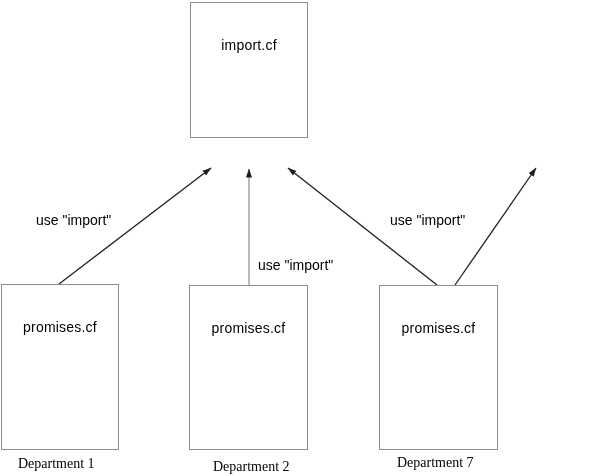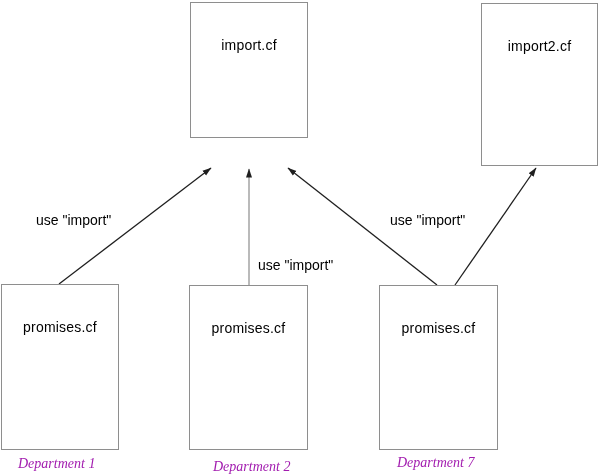--- a/index.html
+++ b/index.html
@@ -52,23 +52,22 @@
   .edge-label {
     position: absolute;
     font-size: 14px;
     color: #000000;
     white-space: nowrap;
   }
   .dept-label {
     position: absolute;
     font-family: "Liberation Serif", serif;
     font-size: 14px;
-    color: #a21caf;
+    color: #000000;
     white-space: nowrap;
-    font-style: italic;
   }
 </style>
 </head>
 <body>
 
 <div class="canvas">
 
   <svg class="arrows" width="600" height="476" viewBox="0 0 600 476" xmlns="http://www.w3.org/2000/svg">
     <defs>
       <marker id="ah" markerUnits="userSpaceOnUse" markerWidth="10" markerHeight="9" refX="8.5" refY="4" orient="auto">
@@ -78,23 +77,20 @@
     <line x1="59" y1="284" x2="211" y2="168" class="arrow" marker-end="url(#ah)"></line>
     <line x1="249" y1="285" x2="249" y2="169" class="arrow arrow-light" marker-end="url(#ah)"></line>
     <line x1="437" y1="285" x2="288" y2="168" class="arrow" marker-end="url(#ah)"></line>
     <line x1="455" y1="285" x2="536" y2="168" class="arrow" marker-end="url(#ah)"></line>
   </svg>
 
   <div class="box" style="left:190px; top:2px; width:118px; height:136px;">
     <div class="box-label">import.cf</div>
   </div>
 
-  <div class="box" style="left:481px; top:3px; width:117px; height:163px;">
-    <div class="box-label">import2.cf</div>
-  </div>
 
   <div class="box" style="left:1px; top:284px; width:118px; height:166px;">
     <div class="box-label">promises.cf</div>
   </div>
 
   <div class="box" style="left:189px; top:285px; width:119px; height:165px;">
     <div class="box-label">promises.cf</div>
   </div>
 
   <div class="box" style="left:379px; top:285px; width:119px; height:165px;">

